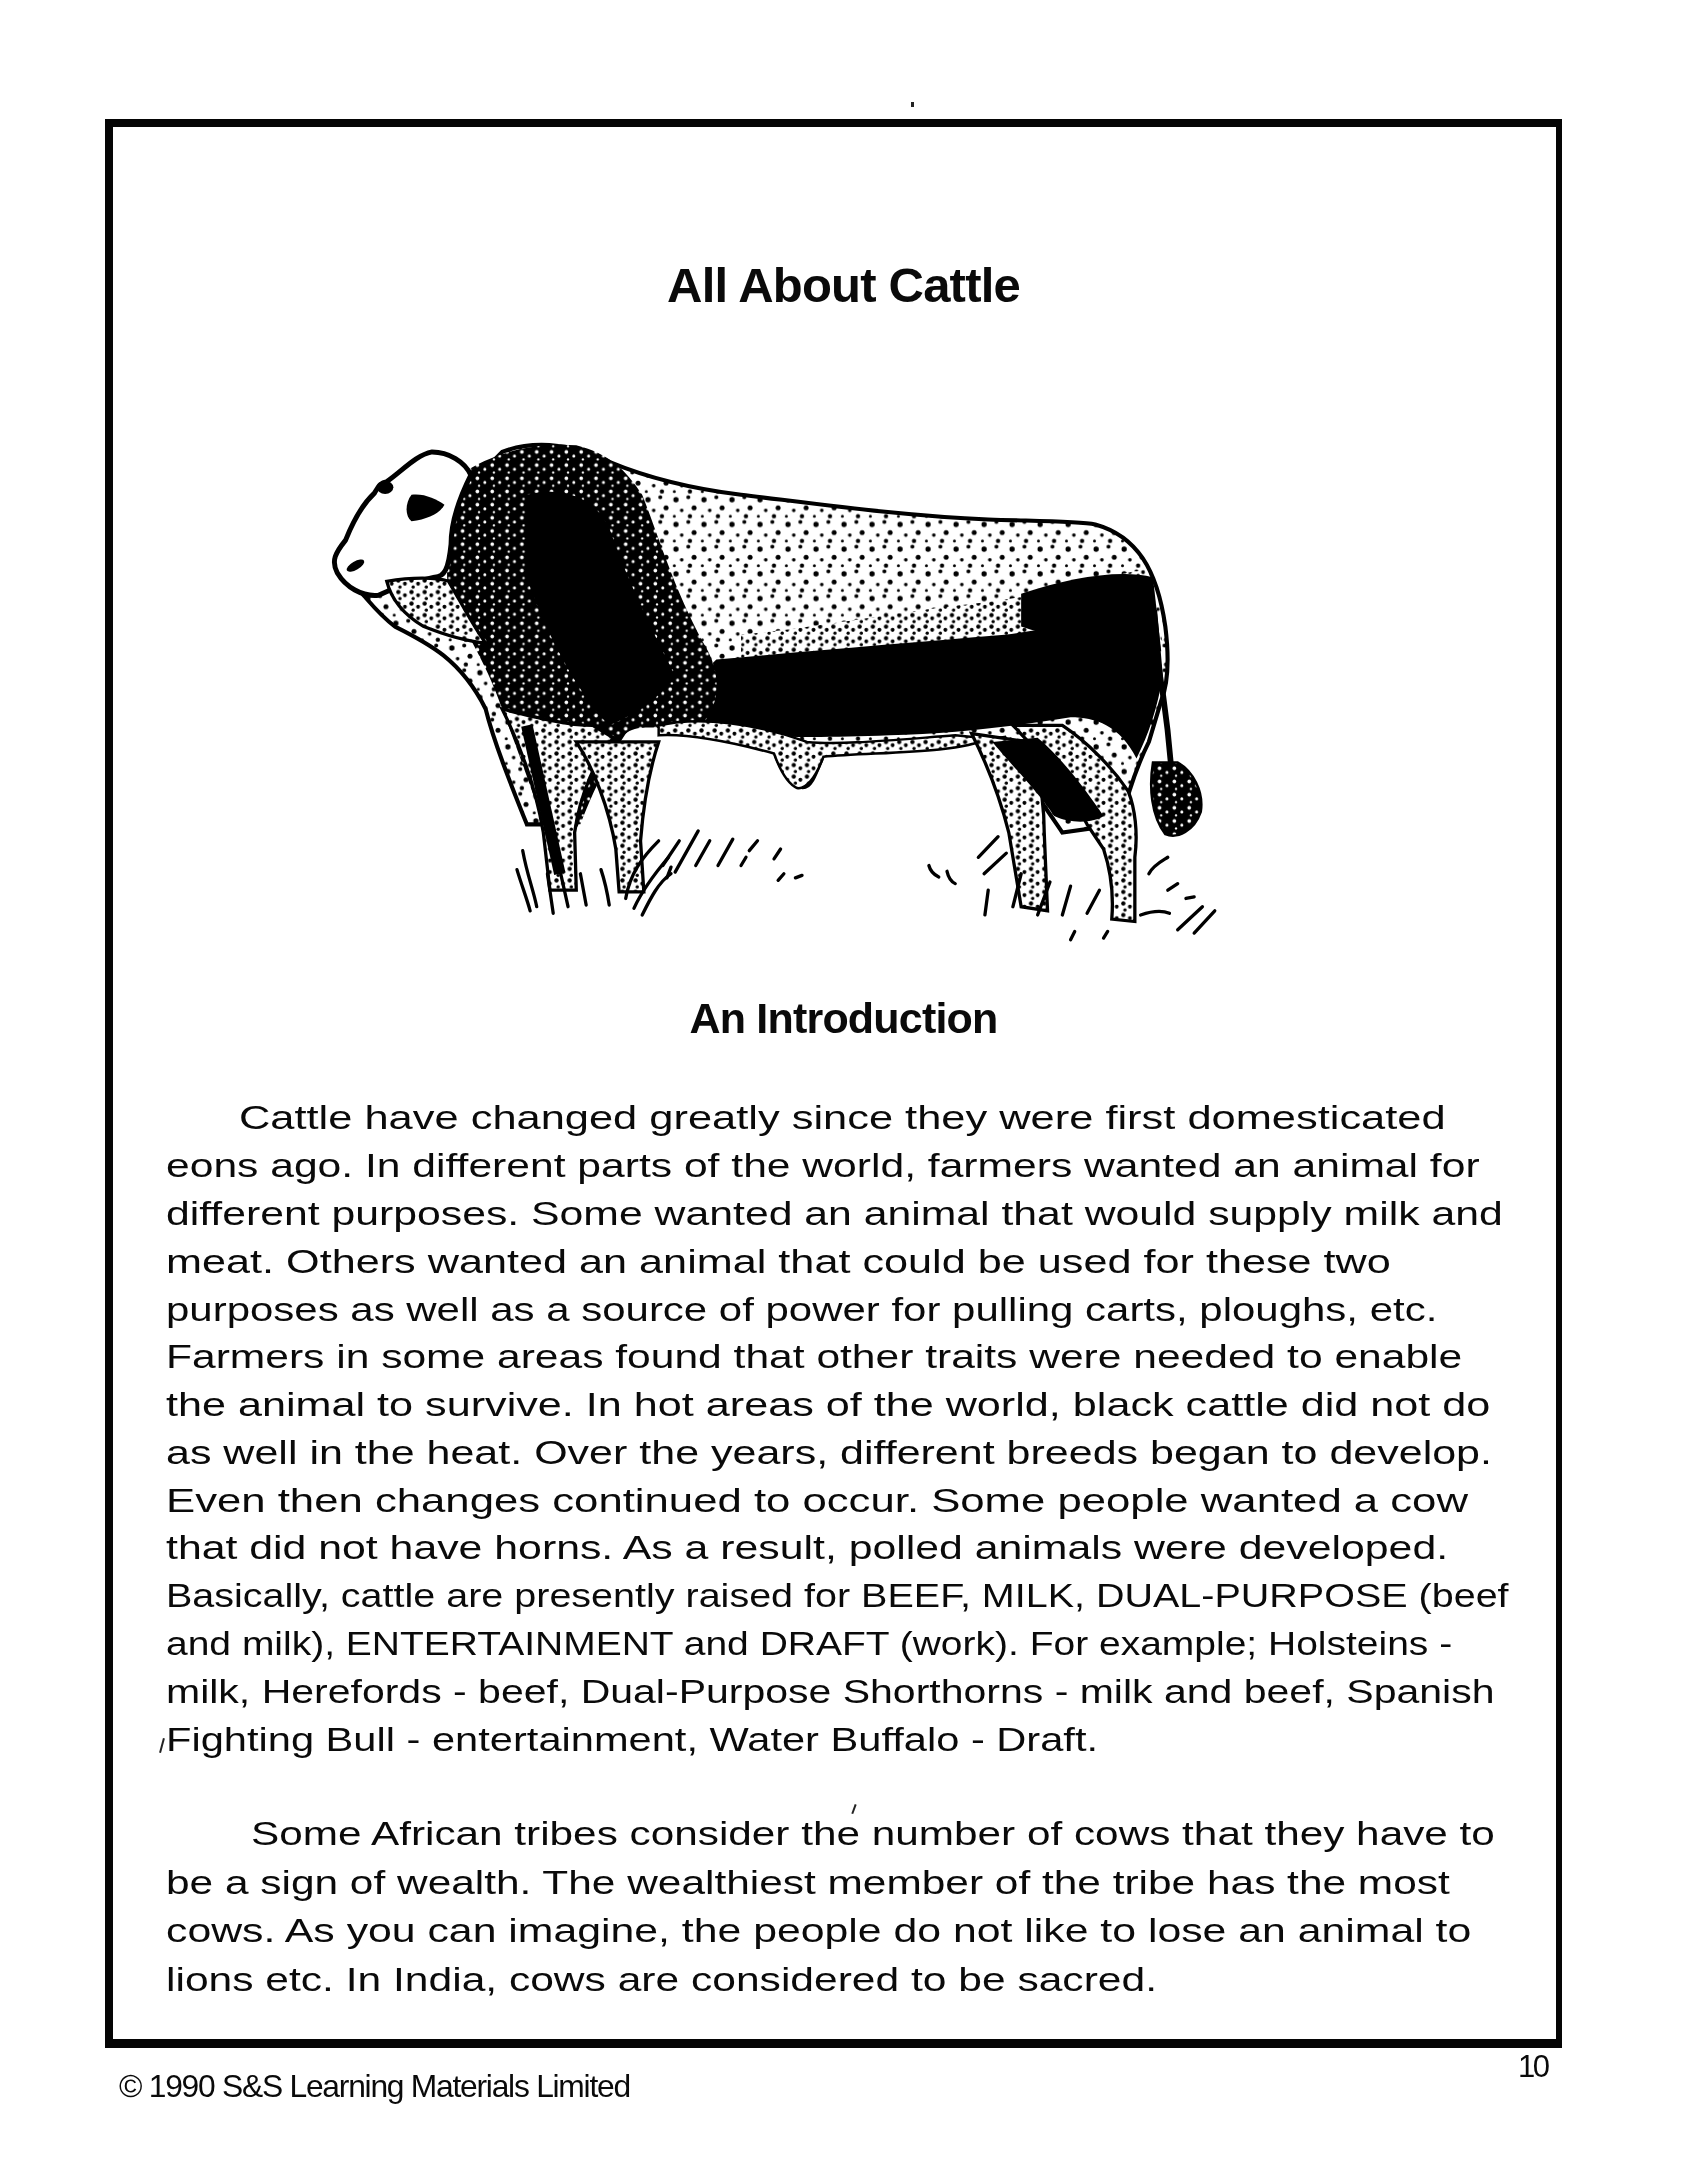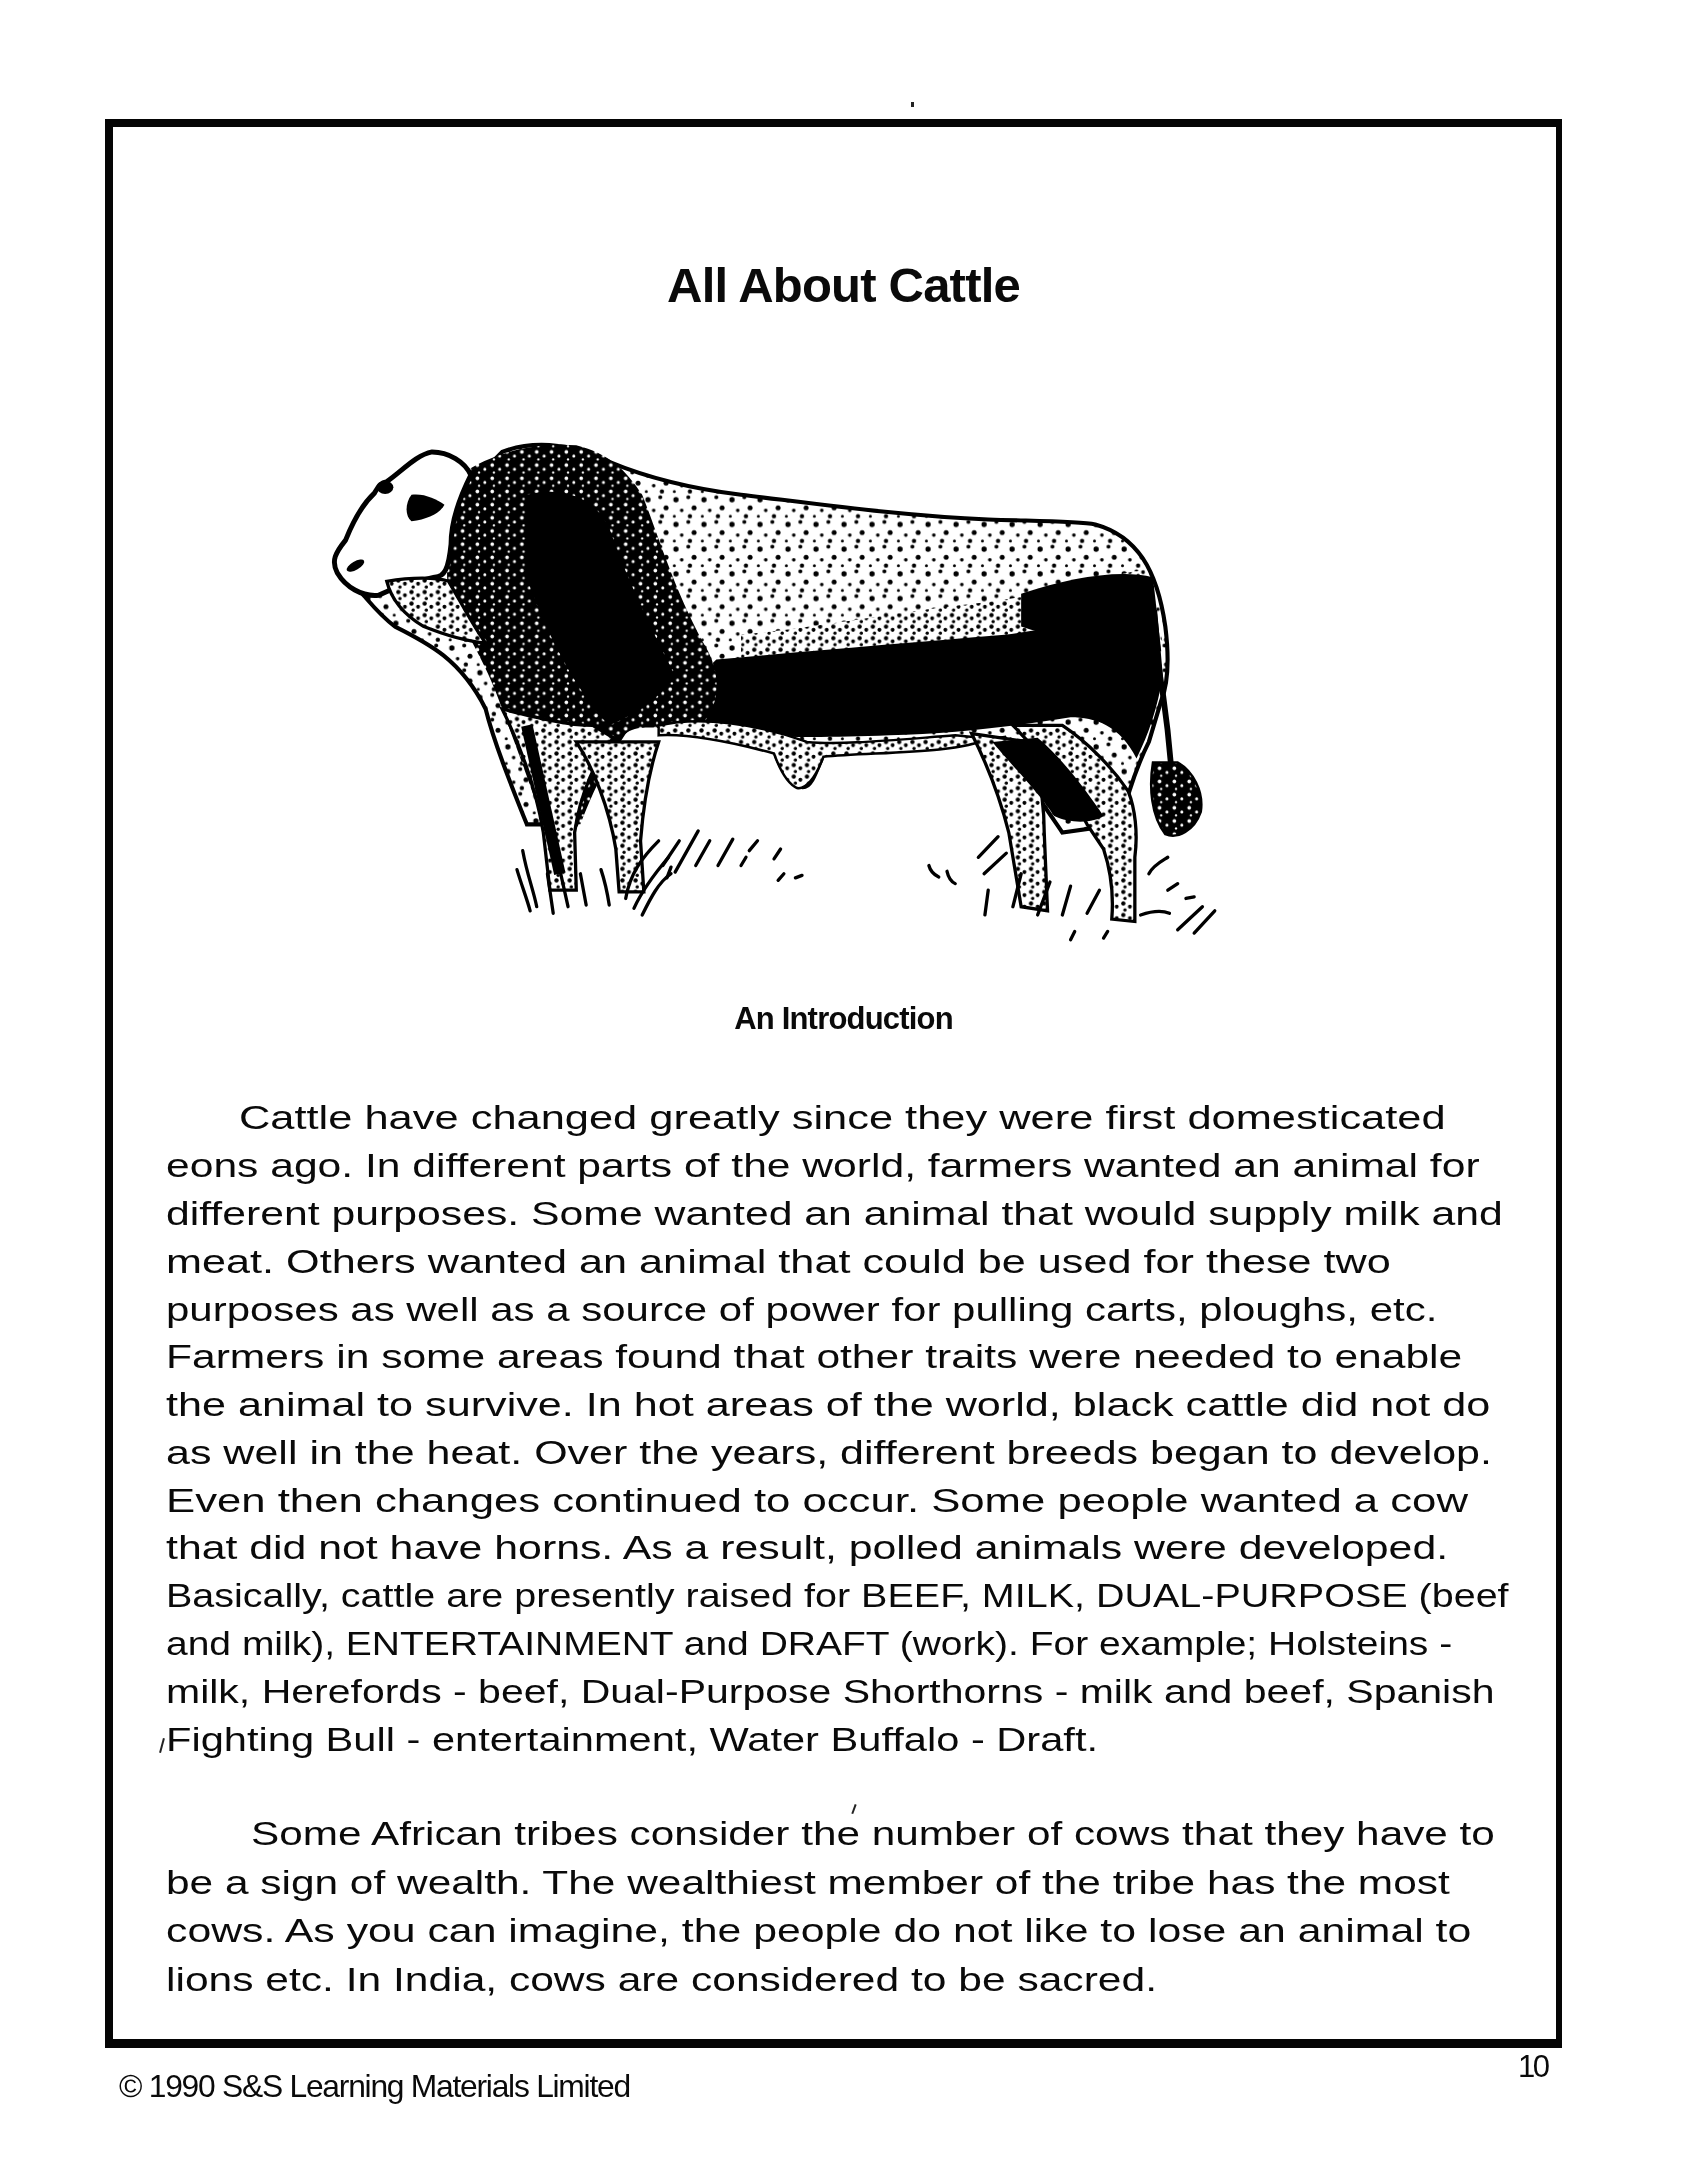--- a/index.html
+++ b/index.html
@@ -48,21 +48,21 @@
     height: 511px;
   }
   .section-title {
     position: absolute;
     left: 0;
     width: 1687px;
     top: 989px;
     text-align: center;
     font-family: "Liberation Sans", sans-serif;
     font-weight: bold;
-    font-size: 31px;
+    font-size: 43px;
     line-height: 59px;
     letter-spacing: -0.8px;
     margin: 0;
   }
   .body-line {
     position: absolute;
     white-space: nowrap;
     font-family: "Liberation Sans", sans-serif;
     font-size: 34px;
     line-height: 41px;

